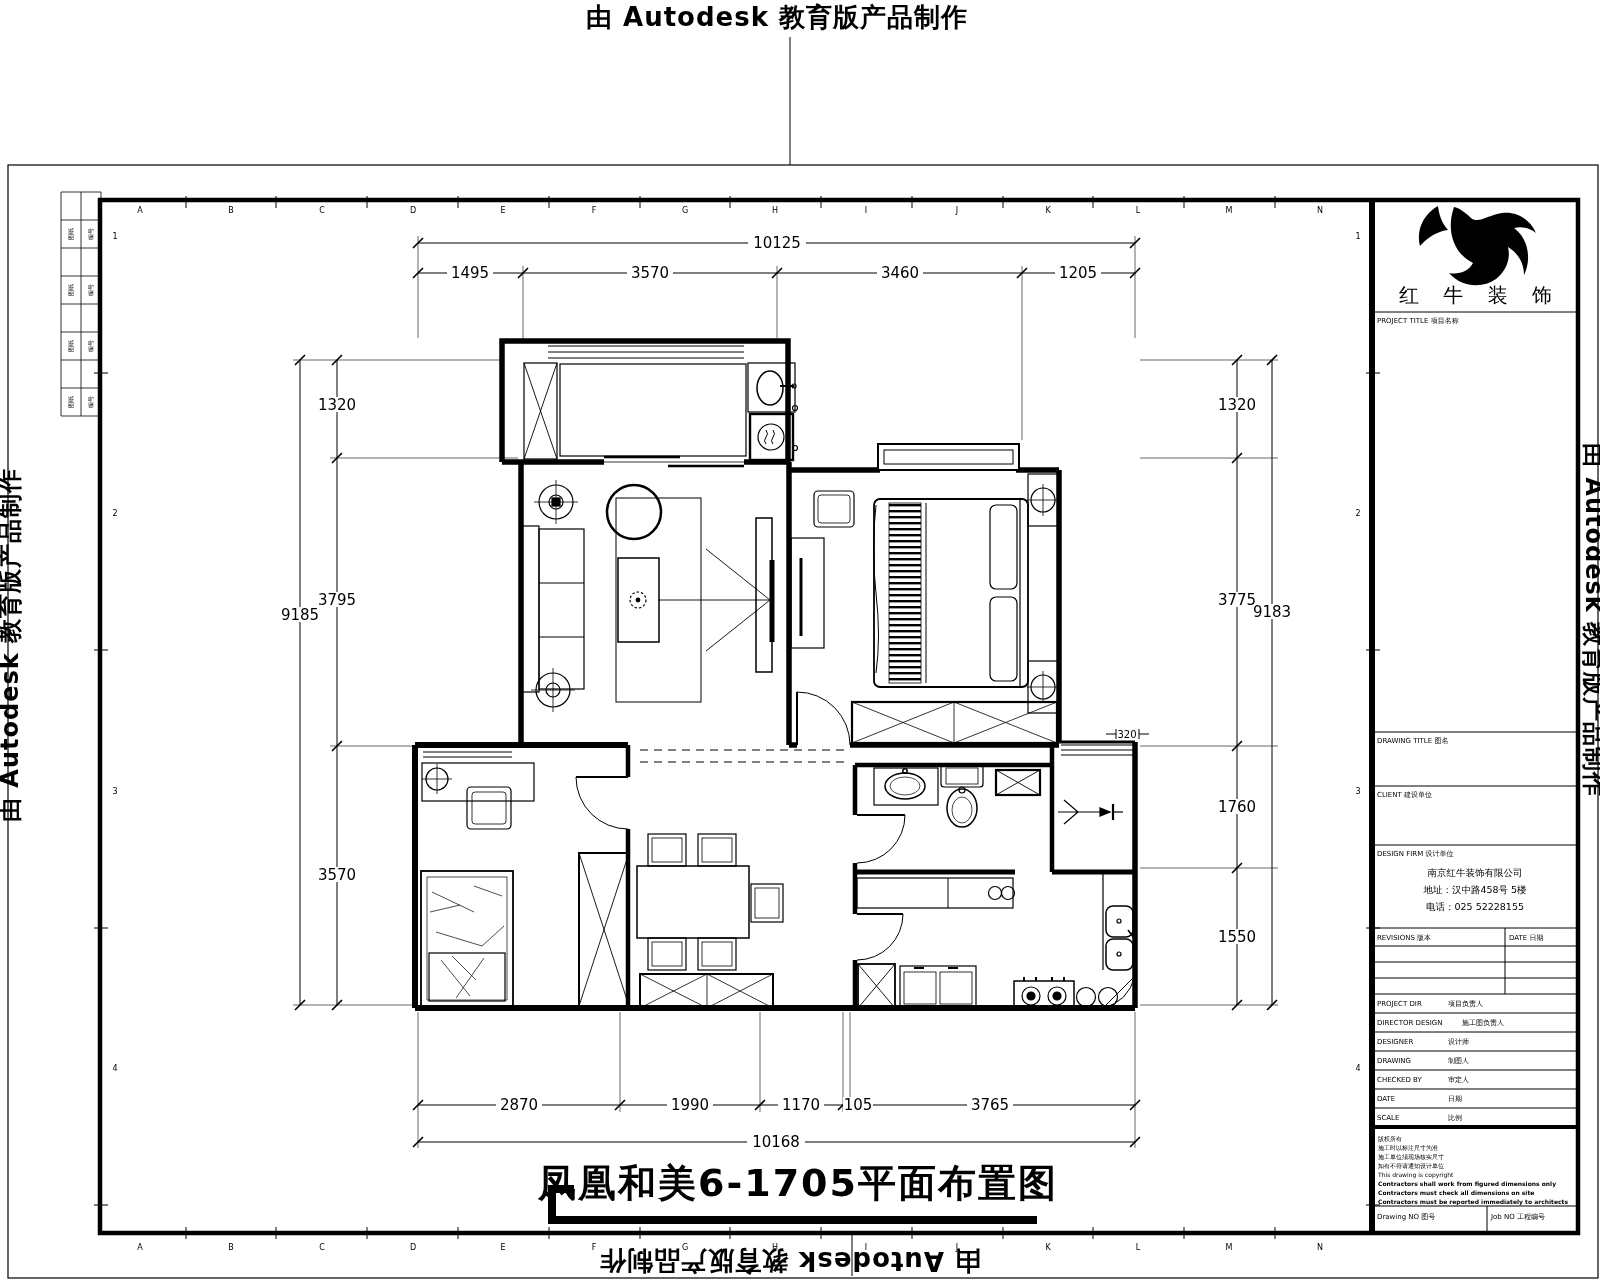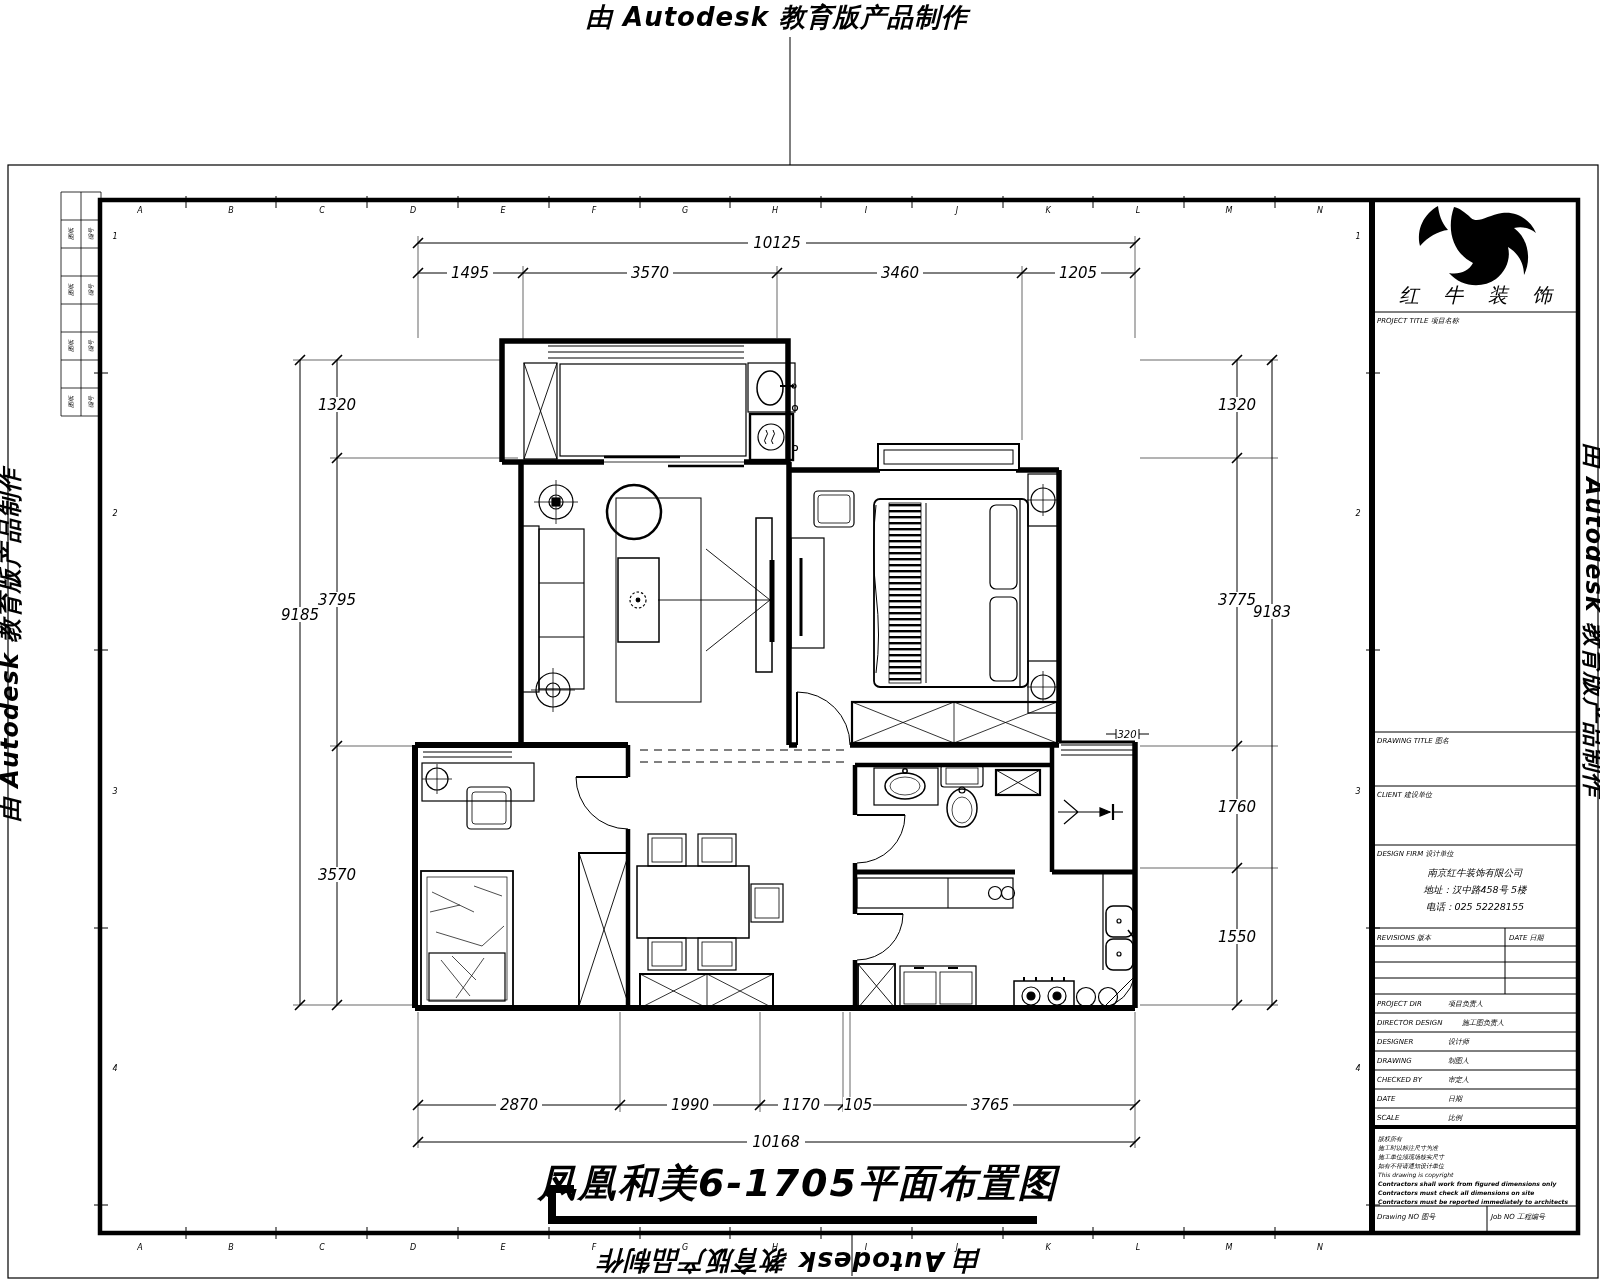--- a/index.html
+++ b/index.html
@@ -1,17 +1,17 @@
 <!DOCTYPE html>
 <html><head>
 <meta charset="utf-8">
 <style>
   html,body{margin:0;padding:0;background:#fff;}
   .sheet{position:relative;width:1600px;height:1280px;background:#fff;overflow:hidden;
-         font-family:"DejaVu Sans","Liberation Sans",sans-serif;font-style:italic;}
+         font-family:"DejaVu Sans","Liberation Sans",sans-serif;}
   svg{position:absolute;left:0;top:0;}
   svg text{fill:#000;font-family:"DejaVu Sans","Liberation Sans",sans-serif;}
   .ban{font-size:26px;font-weight:bold;letter-spacing:1px;}
   .ban-side{font-size:24px;font-weight:bold;letter-spacing:1px;}
   .title{font-size:38px;font-weight:600;letter-spacing:2px;}
   .dim{font-size:15px;}
   .dim-s{font-size:10px;}
   .grid-l{font-size:8px;}
   .tb7{font-size:7px;}
   .tb6{font-size:6px;}

